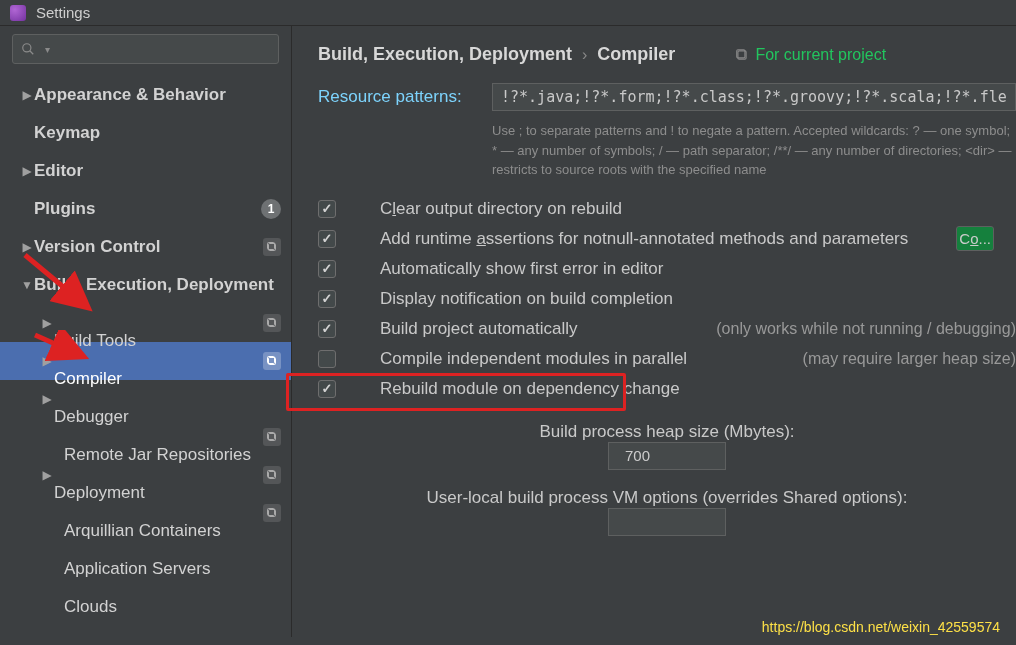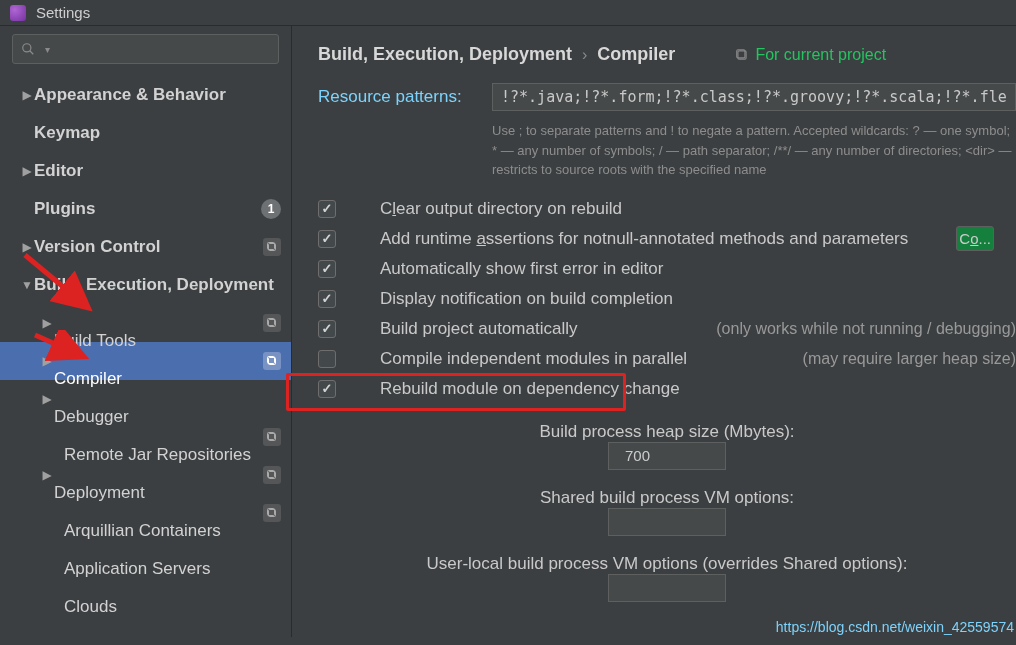--- a/index.html
+++ b/index.html
@@ -133,22 +133,22 @@
     background: #45494a; border: 1px solid #5e6060;
     color: #ccc; font-size: 15px; padding: 3px 16px;
     width: 118px; height: 28px;
   }
   .form-row2 {
     display: flex; align-items: center;
     margin-top: 18px; font-size: 17px; color: #c9c9c9; flex-direction: column;
   }
   .form-row2 .flabel { flex: 1; }
   .watermark {
-    position: absolute; bottom: 10px; right: 2px;
-    color: #7dd3fc; font-size: 14px;
+    position: absolute; bottom: 10px; right: 16px;
+    color: #fde047; font-size: 14px;
   }
 </style>
 </head>
 <body>
 
 <div class="titlebar">
   <div class="app-icon"></div>
   <div class="titlebar-text">Settings</div>
 </div>
 
@@ -307,24 +307,20 @@
       <span class="check-note">(may require larger heap size)</span>
     </div>
     <div class="check-row">
       <span class="checkbox checked"></span>
       <span class="check-label">Rebuild module on dependency change</span>
     </div>
 
     <div class="form-row2">
       <span class="flabel">Build process heap size (Mbytes):</span>
       <input class="num-input" value="700" style="">
-    </div>
-    <div class="form-row2">
-      <span class="flabel">Shared build process VM options:</span>
-      <input class="num-input" value="" style="">
     </div>
     <div class="form-row2">
       <span class="flabel">User-local build process VM options (overrides Shared options):</span>
       <input class="num-input" value="" style="">
     </div>
 
     <div class="highlight-box" style="left:-6px; top:347px; width:340px; height:38px;"></div>
   </div>
 </div>
 

